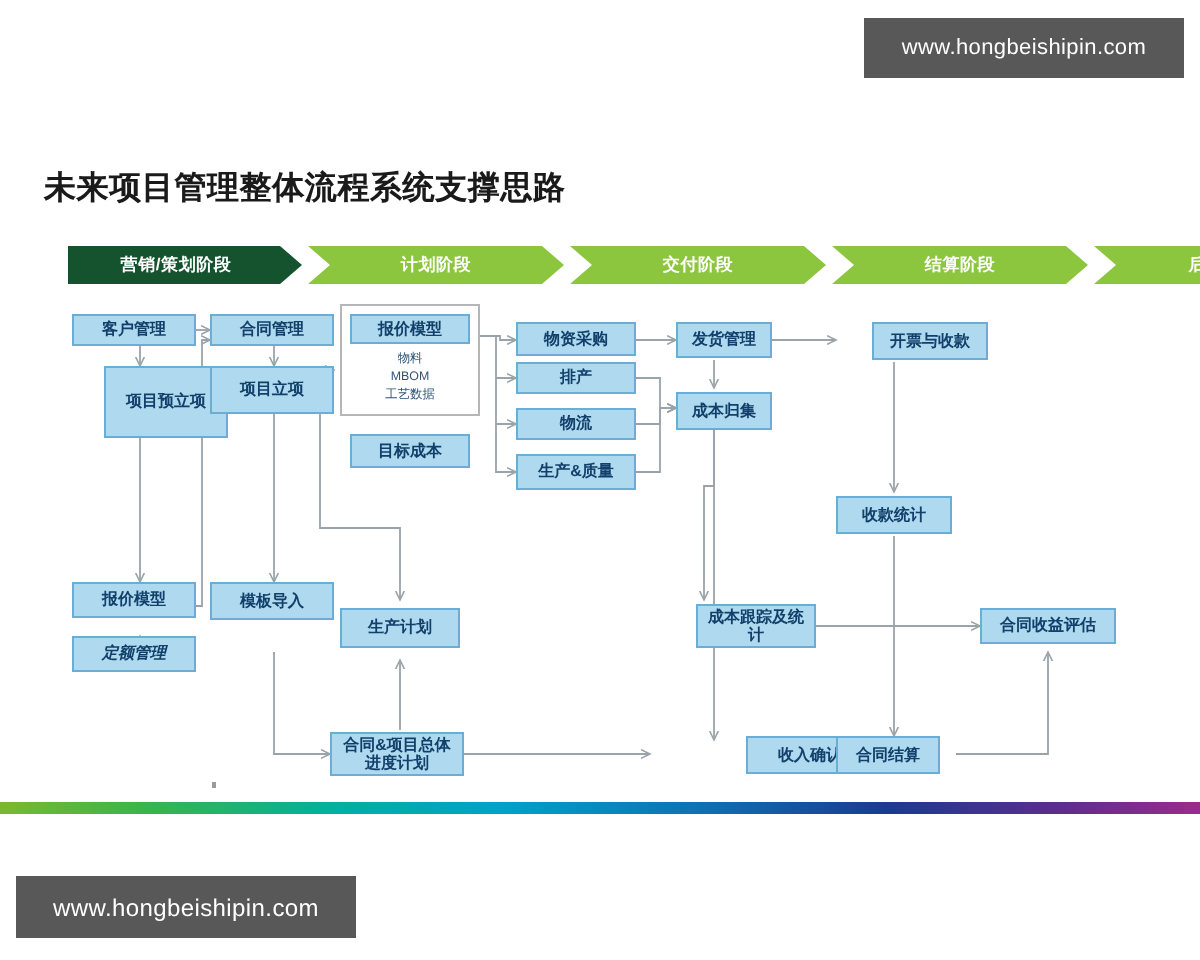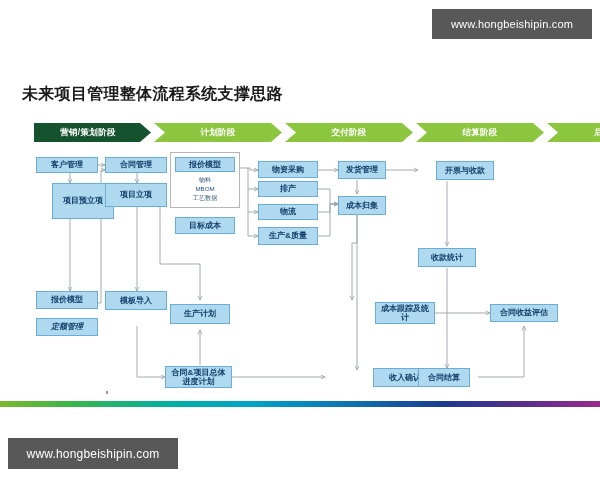--- a/index.html
+++ b/index.html
@@ -211,21 +211,21 @@
   <div class="box" style="left:338px;top:196px;width:48px;height:19px;">
       <span>成本归集</span>
     </div>
   <div class="box" style="left:436px;top:161px;width:58px;height:19px;">
       <span>开票与收款</span>
     </div>
   <div class="box" style="left:418px;top:248px;width:58px;height:19px;">
       <span>收款统计</span>
     </div>
 
-  <div class="box" style="left:348px;top:302px;width:60px;height:22px;margin-left:27px;">
+  <div class="box" style="left:348px;top:302px;width:60px;height:22px;">
       <span>成本跟踪及统计</span>
     </div>
   <div class="box" style="left:490px;top:304px;width:68px;height:18px;">
       <span>合同收益评估</span>
     </div>
   <div class="box" style="left:170px;top:304px;width:60px;height:20px;">
       <span>生产计划</span>
     </div>
   <div class="box" style="left:165px;top:366px;width:67px;height:22px;">
       <span>合同&amp;项目总体进度计划</span>

